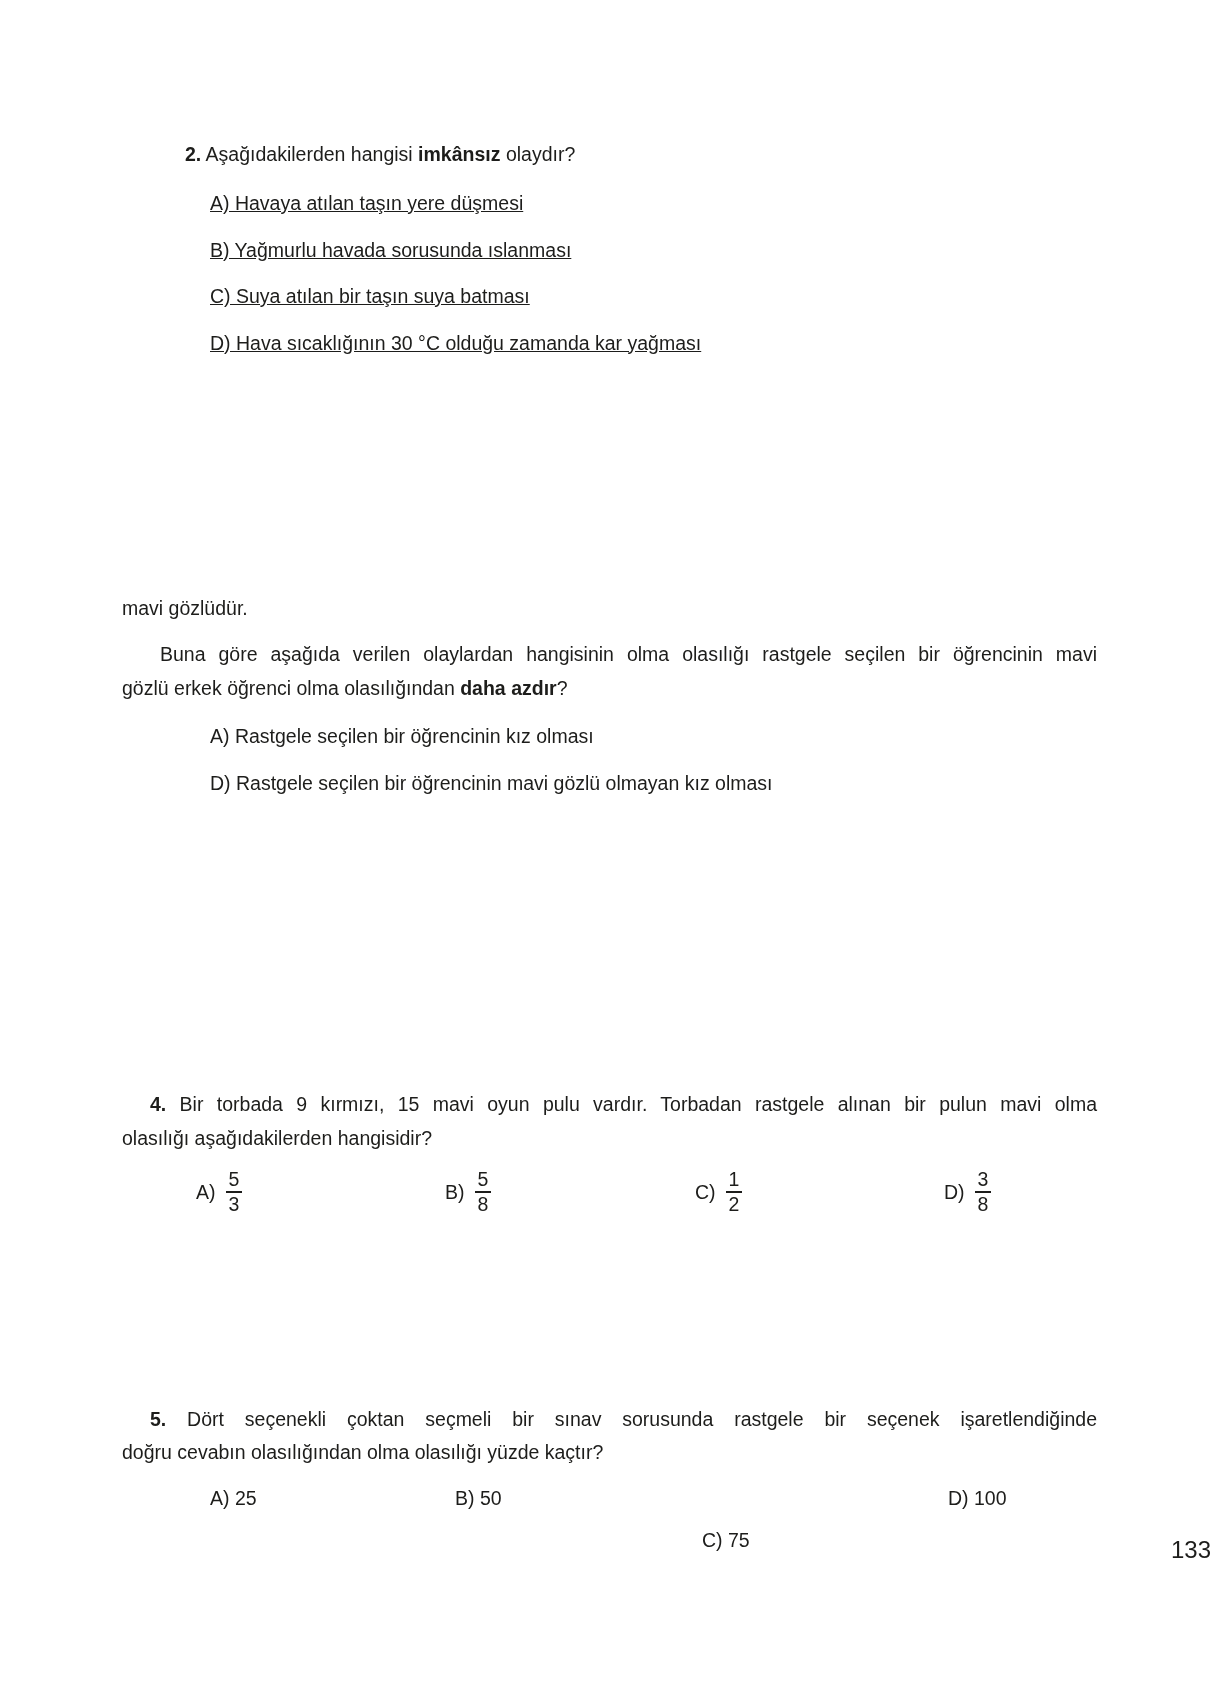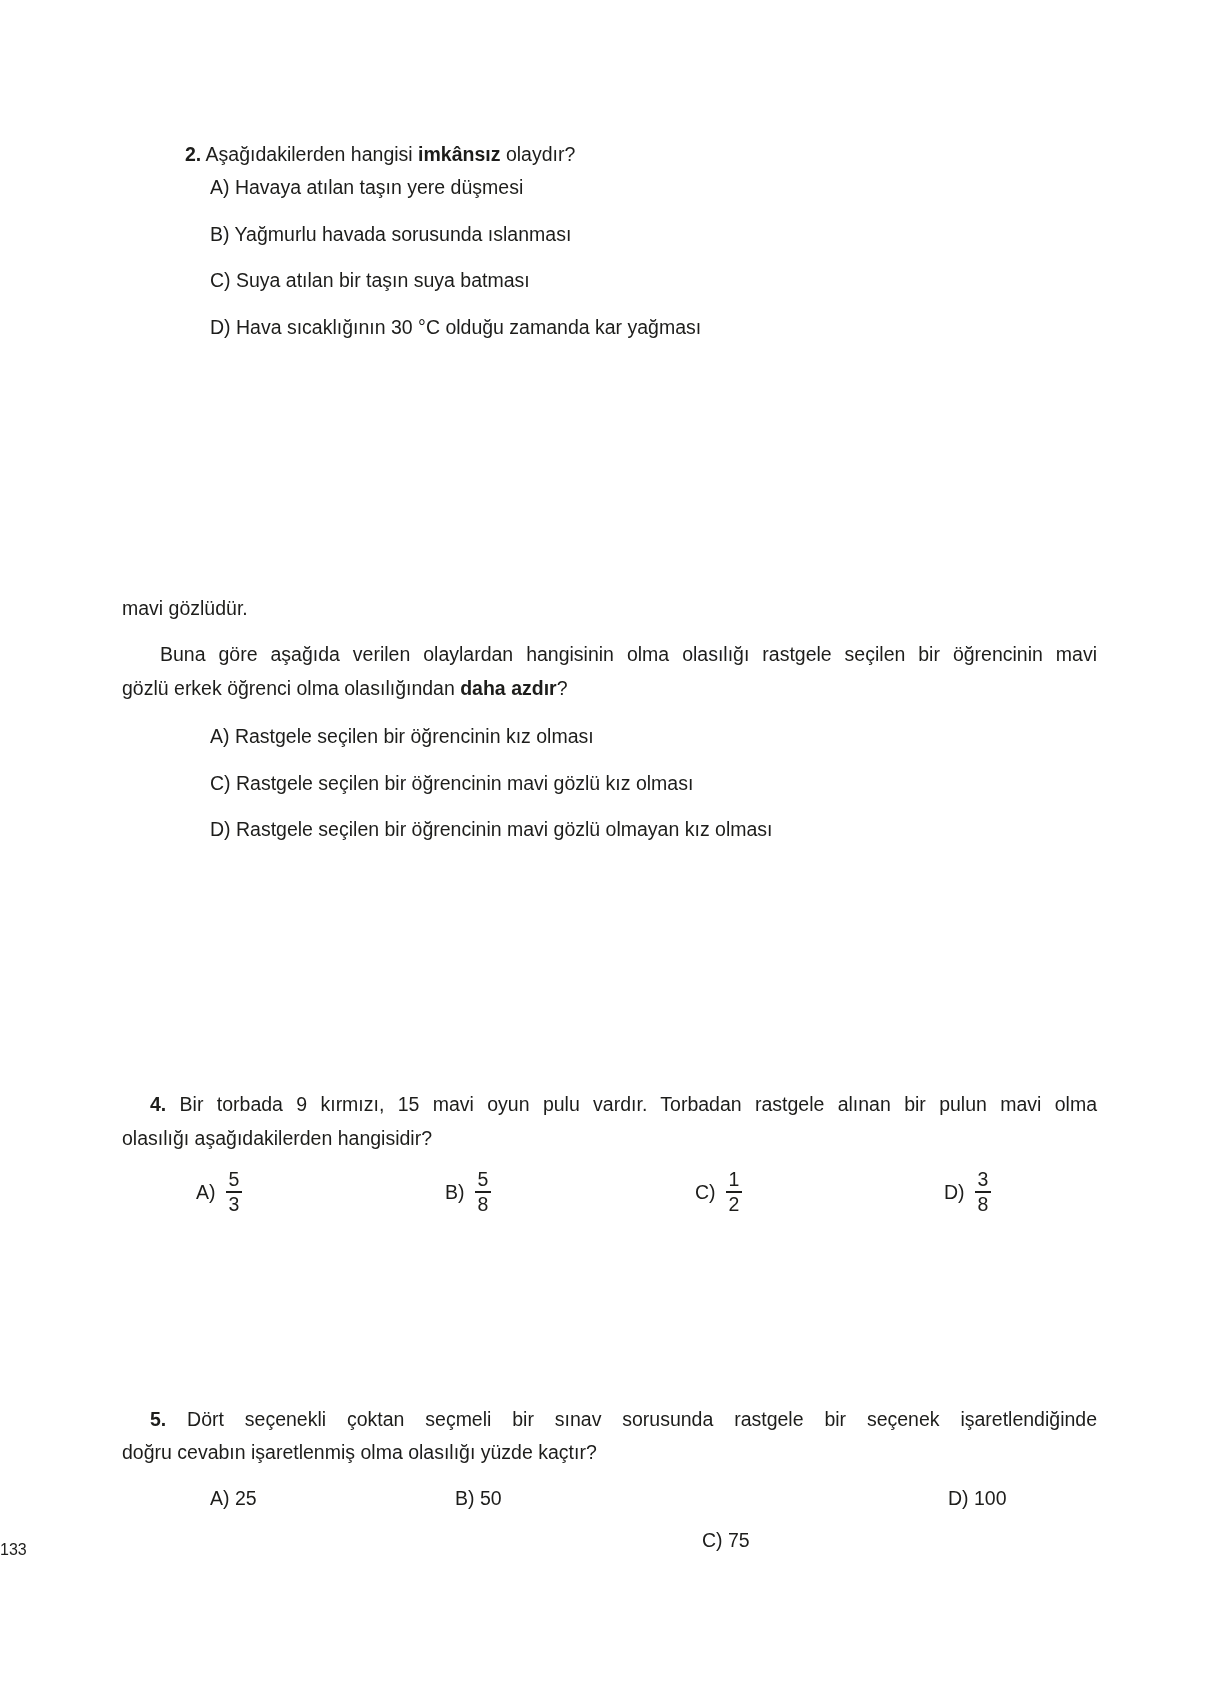--- a/index.html
+++ b/index.html
@@ -20,45 +20,44 @@
     text-align: justify;
     text-align-last: justify;
     -moz-text-align-last: justify;
     white-space: nowrap;
   }
   .optlist > div { white-space: nowrap; }
   .fcell { display: flex; align-items: center; gap: 10px; height: 48px; white-space: nowrap; }
   .frac { display: inline-flex; flex-direction: column; align-items: center; }
   .frac .num { display: block; line-height: 21px; padding: 0 3px 1px 3px; border-bottom: 2px solid #1d1d1b; }
   .frac .den { display: block; line-height: 21px; padding-top: 1px; }
-  .pagenum { left: 0; top: 1538px; width: 1211px; text-align: left; line-height: 24px; font-size: 16px; }
+  .pagenum { left: 0; top: 1538px; width: 1211px; text-align: right; line-height: 24px; font-size: 24px; }
 </style>
 </head>
 <body>
 
 <div class="page">
 
   <div class="abs" style="left:185px; top:142px; line-height:24px;">
     <b>2.</b><span> Aşağıdakilerden hangisi </span><b>imkânsız</b><span> olaydır?</span>
   </div>
-  <div class="abs optlist" style="left:210px; top:164px; line-height:46.5px;">
+  <div class="abs optlist" style="left:210px; top:180px; line-height:46.5px;text-decoration:underline;">
     <div>A) Havaya atılan taşın yere düşmesi</div>
     <div>B) Yağmurlu havada sorusunda ıslanması</div>
     <div>C) Suya atılan bir taşın suya batması</div>
     <div>D) Hava sıcaklığının 30 °C olduğu zamanda kar yağması</div>
   </div>
 
   <div class="abs" style="left:122px; top:592px; line-height:33px;text-align:right;">mavi gözlüdür.</div>
   <div class="abs jline" style="left:122px; top:637px; width:975px; line-height:35px; text-indent:38px;">Buna göre aşağıda verilen olaylardan hangisinin olma olasılığı rastgele seçilen bir öğrencinin mavi</div>
   <div class="abs" style="left:122px; top:672px; line-height:33px;">
     <span>gözlü erkek öğrenci olma olasılığından </span><b>daha azdır</b><span>?</span>
   </div>
   <div class="abs optlist" style="left:210px; top:713px; line-height:46.5px;">
     <div>A) Rastgele seçilen bir öğrencinin kız olması</div>
-    <div>C) Rastgele seçilen bir öğrencinin mavi gözlü kız olması</div>
     <div>D) Rastgele seçilen bir öğrencinin mavi gözlü olmayan kız olması</div>
   </div>
 
   <div class="abs jline" style="left:122px; top:1087px; width:975px; line-height:34px; text-indent:28px;">
     <b>4.</b><span> Bir torbada 9 kırmızı, 15 mavi oyun pulu vardır. Torbadan rastgele alınan bir pulun mavi olma</span>
   </div>
   <div class="abs" style="left:122px; top:1121px; line-height:34px;">olasılığı aşağıdakilerden hangisidir?</div>
 
   <div class="abs fcell" style="left:196px; top:1168px;">
     <span>A)</span>
@@ -85,21 +84,21 @@
     <span>D)</span>
     <span class="frac">
         <span class="num">3</span>
         <span class="den">8</span>
       </span>
   </div>
 
   <div class="abs jline" style="left:122px; top:1403px; width:975px; line-height:33px; text-indent:28px;">
     <b>5.</b><span> Dört seçenekli çoktan seçmeli bir sınav sorusunda rastgele bir seçenek işaretlendiğinde</span>
   </div>
-  <div class="abs" style="left:122px; top:1436px; line-height:33px;">doğru cevabın işaretlenmiş olma olasılığı yüzde kaçtır?</div>
+  <div class="abs" style="left:122px; top:1436px; line-height:33px;">doğru cevabın olasılığından olma olasılığı yüzde kaçtır?</div>
 
   <div class="abs" style="left:210px; top:1486px; line-height:24px;">A) 25</div>
   <div class="abs" style="left:455px; top:1486px; line-height:24px;">B) 50</div>
   <div class="abs" style="left:702px; top:1494px; line-height:24px;margin-top:34px;">C) 75</div>
   <div class="abs" style="left:948px; top:1486px; line-height:24px;">D) 100</div>
 
   <div class="abs pagenum">133</div>
 
 </div>
 

